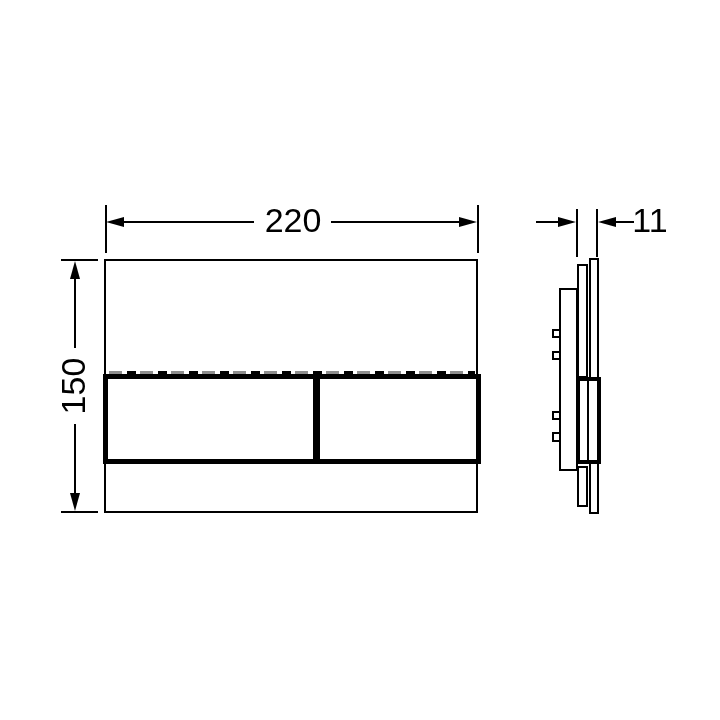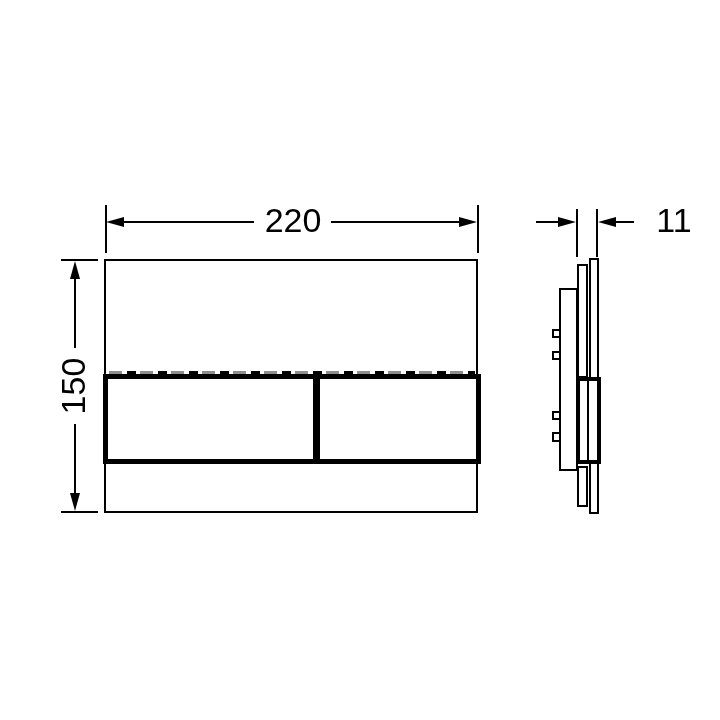--- a/index.html
+++ b/index.html
@@ -78,16 +78,16 @@
     <div class="ln" style="left:587px;top:381px;width:2px;height:79px;"></div>
   </div>
 
   <div>
     <div class="ln" style="left:576px;top:209px;width:2px;height:48px;"></div>
     <div class="ln" style="left:596px;top:209px;width:2px;height:48px;"></div>
     <div class="ln" style="left:536px;top:221px;width:24px;height:2px;"></div>
     <div class="arrow right" style="left:558px;top:217px;"></div>
     <div class="arrow left" style="left:598px;top:217px;"></div>
     <div class="ln" style="left:616px;top:221px;width:18px;height:2px;"></div>
-    <div class="dim-text" style="left:628px;top:202px;width:44px;margin-left:24px;">11</div>
+    <div class="dim-text" style="left:628px;top:202px;width:44px;">11</div>
   </div>
 
 </div>
 
 </body></html>

